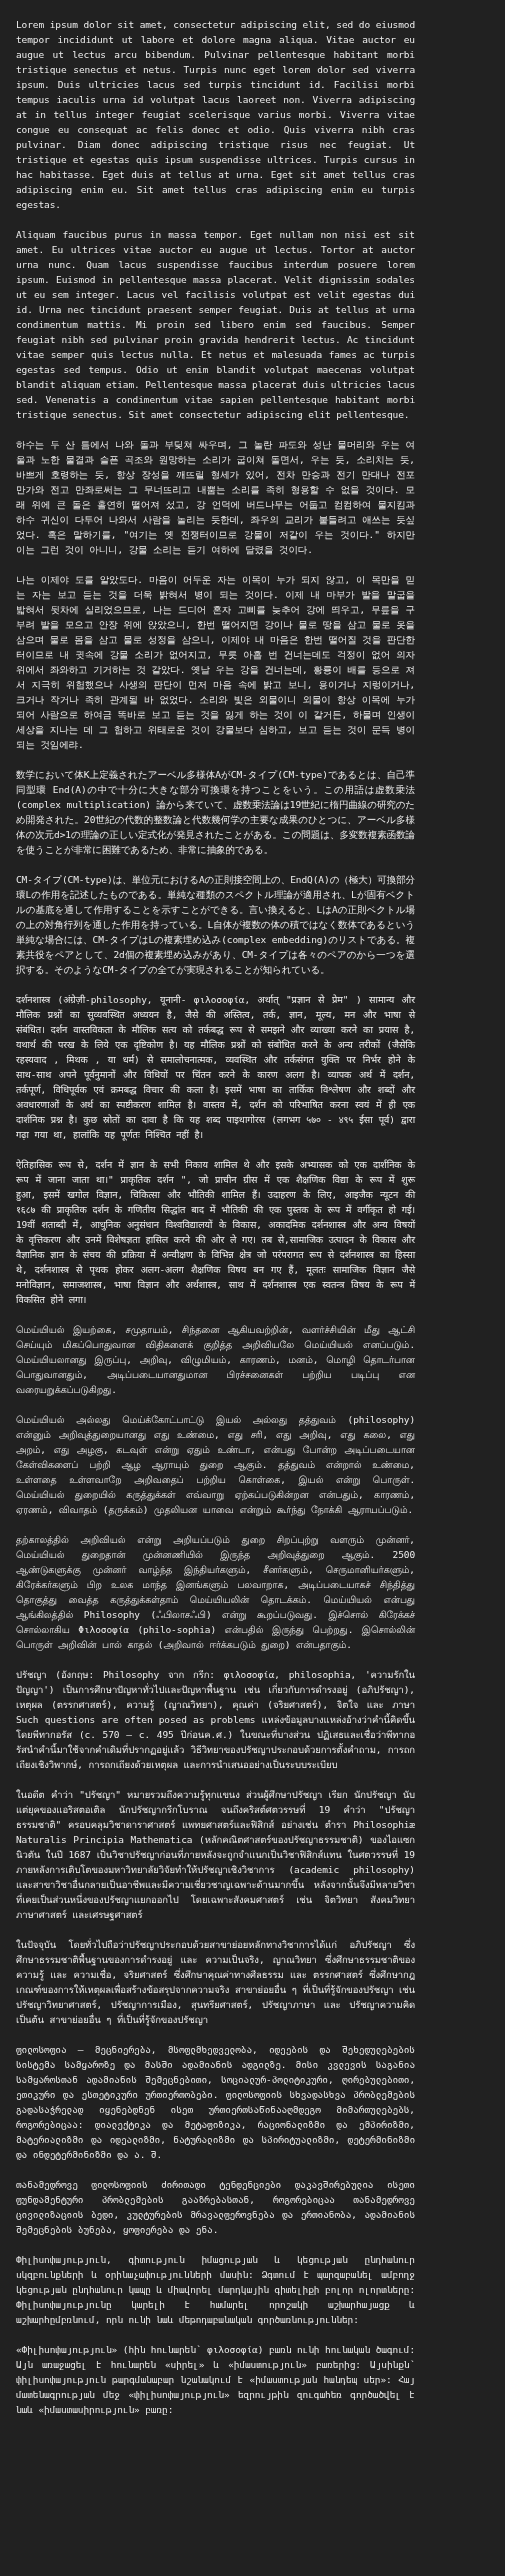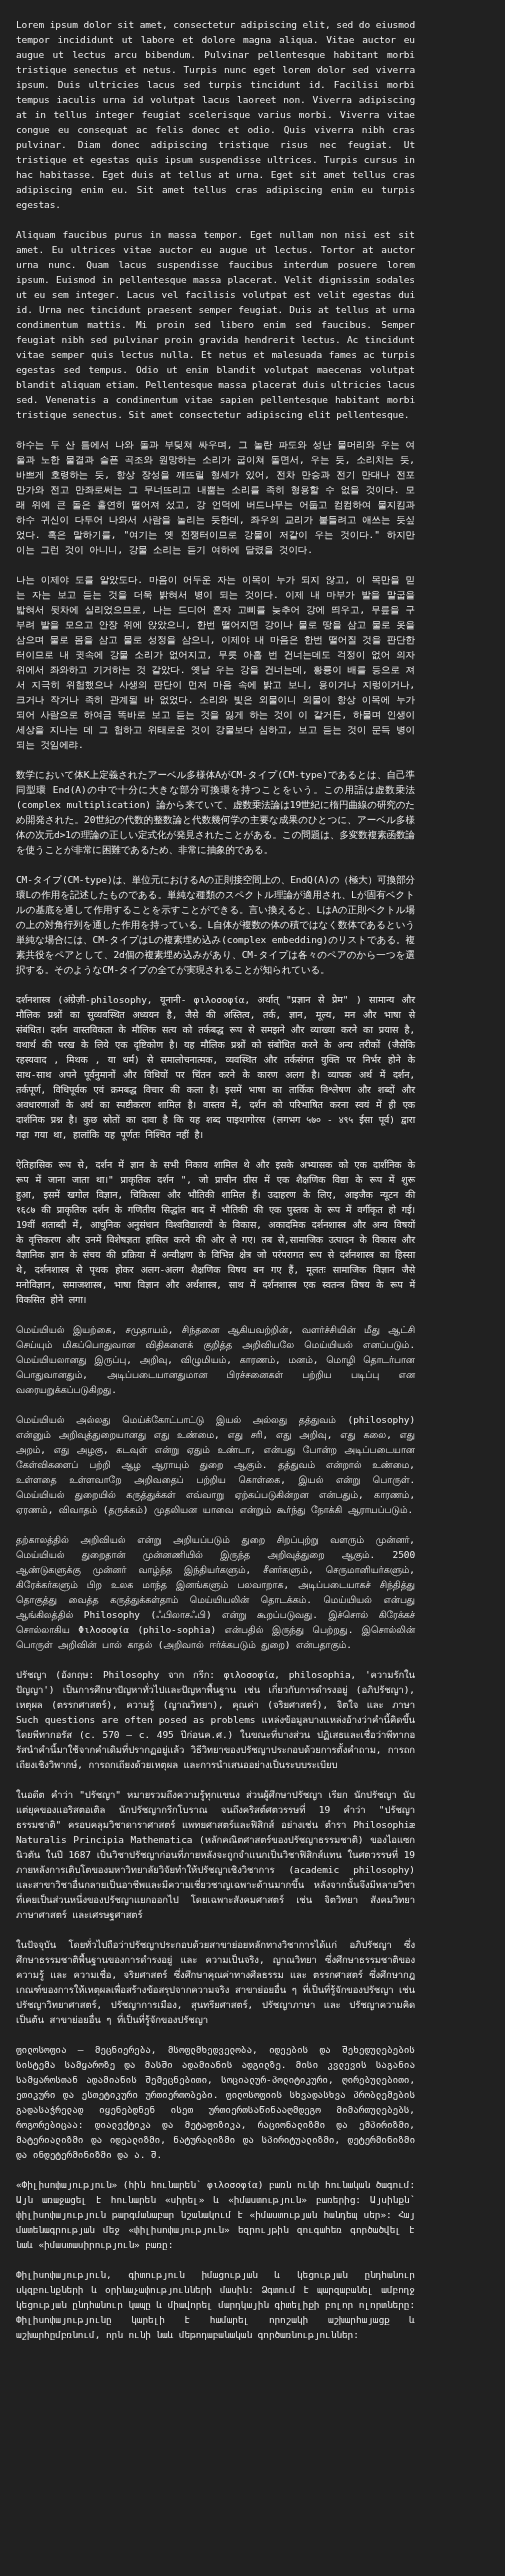--- a/index.html
+++ b/index.html
@@ -44,17 +44,18 @@
       <p class="para" lang="ja">CM-タイプ(CM-type)は、単位元におけるAの正則接空間上の、EndQ(A)の（極大）可換部分環Lの作用を記述したものである。単純な種類のスペクトル理論が適用され、Lが固有ベクトルの基底を通して作用することを示すことができる。言い換えると、LはAの正則ベクトル場の上の対角行列を通した作用を持っている。L自体が複数の体の積ではなく数体であるという単純な場合には、CM-タイプはLの複素埋め込み(complex embedding)のリストである。複素共役をペアとして、2d個の複素埋め込みがあり、CM-タイプは各々のペアのから一つを選択する。そのようなCM-タイプの全てが実現されることが知られている。</p>
       <p class="para" lang="hi">दर्शनशास्त्र (अंग्रेज़ी-philosophy, यूनानी- φιλοσοφία, अर्थात् "प्रज्ञान से प्रेम" ) सामान्य और मौलिक प्रश्नों का सुव्यवस्थित अध्ययन है, जैसे की अस्तित्व, तर्क, ज्ञान, मूल्य, मन और भाषा से संबंधित। दर्शन वास्तविकता के मौलिक सत्य को तर्कबद्ध रूप से समझने और व्याख्या करने का प्रयास है, यथार्थ की परख के लिये एक दृष्टिकोण है। यह मौलिक प्रश्नों को संबोधित करने के अन्य तरीकों (जैसेकि रहस्यवाद , मिथक , या धर्म) से समालोचनात्मक, व्यवस्थित और तर्कसंगत युक्ति पर निर्भर होने के साथ-साथ अपने पूर्वनुमानों और विधियों पर चिंतन करने के कारण अलग है। व्यापक अर्थ में दर्शन, तर्कपूर्ण, विधिपूर्वक एवं क्रमबद्ध विचार की कला है। इसमें भाषा का तार्किक विश्लेषण और शब्दों और अवधारणाओं के अर्थ का स्पष्टीकरण शामिल है। वास्तव में, दर्शन को परिभाषित करना स्वयं में ही एक दार्शनिक प्रश्न है। कुछ स्रोतों का दावा है कि यह शब्द पाइथागोरस (लगभग ५७० - ४९५ ईसा पूर्व) द्वारा गढ़ा गया था, हालांकि यह पूर्णतः निश्चित नहीं है।</p>
       <p class="para" lang="hi">ऐतिहासिक रूप से, दर्शन में ज्ञान के सभी निकाय शामिल थे और इसके अभ्यासक को एक दार्शनिक के रूप में जाना जाता था।" प्राकृतिक दर्शन ", जो प्राचीन ग्रीस में एक शैक्षणिक विद्या के रूप में शुरू हुआ, इसमें खगोल विज्ञान, चिकित्सा और भौतिकी शामिल हैं। उदाहरण के लिए, आइजैक न्यूटन  की १६८७ की प्राकृतिक दर्शन के गणितीय सिद्धांत बाद में भौतिकी की एक पुस्तक के रूप में वर्गीकृत हो गई। 19वीं शताब्दी में, आधुनिक अनुसंधान विश्वविद्यालयों के विकास, अकादमिक दर्शनशास्त्र और अन्य विषयों के वृत्तिकरण और उनमें विशेषज्ञता हासिल करने की ओर ले गए। तब से,सामाजिक उत्पादन के विकास और वैज्ञानिक ज्ञान के संचय की प्रक्रिया में अन्वीक्षण के विभिन्न क्षेत्र जो परंपरागत रूप से दर्शनशास्त्र का हिस्सा थे, दर्शनशास्त्र से पृथक होकर अलग-अलग शैक्षणिक विषय बन गए हैं, मूलतः सामाजिक विज्ञान जैसे  मनोविज्ञान, समाजशास्त्र, भाषा विज्ञान और अर्थशास्त्र, साथ में दर्शनशास्त्र एक स्वतन्त्र विषय के रूप में विकसित होने लगा।</p>
       <p class="para" lang="ta">மெய்யியல் இயற்கை, சமுதாயம், சிந்தனை ஆகியவற்றின், வளர்ச்சியின் மீது ஆட்சி செய்யும் மிகப்பொதுவான விதிகளைக் குறித்த அறிவியலே மெய்யியல் எனப்படும். மெய்யியலானது இருப்பு, அறிவு, விழுமியம், காரணம், மனம், மொழி தொடர்பான பொதுவானதும், அடிப்படையானதுமான பிரச்சனைகள் பற்றிய படிப்பு என வரையறுக்கப்படுகிறது.</p>
       <p class="para" lang="ta">மெய்யியல் அல்லது மெய்க்கோட்பாட்டு இயல் அல்லது தத்துவம் (philosophy) என்னும் அறிவுத்துறையானது எது உண்மை, எது சரி, எது அறிவு, எது கலை, எது அறம், எது அழகு, கடவுள் என்று ஏதும் உண்டா, என்பது போன்ற அடிப்படையான கேள்விகளைப் பற்றி ஆழ ஆராயும் துறை ஆகும். தத்துவம் என்றால் உண்மை, உள்ளதை உள்ளவாறே அறிவதைப் பற்றிய கொள்கை, இயல் என்று பொருள். மெய்யியல் துறையில் கருத்துக்கள் எவ்வாறு ஏற்கப்படுகின்றன என்பதும், காரணம், ஏரணம், விவாதம் (தருக்கம்) முதலியன யாவை என்றும் கூர்ந்து நோக்கி ஆராயப்படும்.</p>
       <p class="para" lang="ta">தற்காலத்தில் அறிவியல் என்று அறியப்படும் துறை சிறப்புற்று வளரும் முன்னர், மெய்யியல் துறைதான் முன்னணியில் இருந்த அறிவுத்துறை ஆகும். 2500 ஆண்டுகளுக்கு முன்னர் வாழ்ந்த இந்தியர்களும், சீனர்களும், செருமானியர்களும், கிரேக்கர்களும் பிற உலக மாந்த இனங்களும் பலவாறாக, அடிப்படையாகச் சிந்தித்து தொகுத்து வைத்த கருத்துக்கள்தாம் மெய்யியலின் தொடக்கம். மெய்யியல் என்பது ஆங்கிலத்தில் Philosophy (ஃபிலாசஃபி) என்று கூறப்படுவது. இச்சொல் கிரேக்கச் சொல்லாகிய Φιλοσοφία (philo-sophia) என்பதில் இருந்து பெற்றது. இசொல்லின் பொருள் அறிவின் பால் காதல் (அறிவால் ஈர்க்கபடும் துறை) என்பதாகும்.</p>
       <p class="para" lang="th">ปรัชญา (อังกฤษ: Philosophy จาก กรีก: φιλοσοφία, philosophia, 'ความรักในปัญญา') เป็นการศึกษาปัญหาทั่วไปและปัญหาพื้นฐาน เช่น เกี่ยวกับการดำรงอยู่ (อภิปรัชญา), เหตุผล (ตรรกศาสตร์), ความรู้ (ญาณวิทยา), คุณค่า (จริยศาสตร์), จิตใจ และ ภาษา Such questions are often posed as problems แหล่งข้อมูลบางแหล่งอ้างว่าคำนี้คิดขึ้นโดยพีทากอรัส (c. 570 – c. 495 ปีก่อนค.ศ.) ในขณะที่บางส่วน ปฏิเสธและเชื่อว่าพีทากอรัสนำคำนี้มาใช้จากคำเดิมที่ปรากฏอยู่แล้ว วิธีวิทยาของปรัชญาประกอบด้วยการตั้งคำถาม, การถกเถียงเชิงวิพากษ์, การถกเถียงด้วยเหตุผล และการนำเสนออย่างเป็นระบบระเบียบ</p>
       <p class="para" lang="th">ในอดีต คำว่า "ปรัชญา" หมายรวมถึงความรู้ทุกแขนง ส่วนผู้ศึกษาปรัชญา เรียก นักปรัชญา นับแต่ยุคของแอริสตอเติล นักปรัชญากรีกโบราณ จนถึงคริสต์ศตวรรษที่ 19 คำว่า "ปรัชญาธรรมชาติ" ครอบคลุมวิชาดาราศาสตร์ แพทยศาสตร์และฟิสิกส์ อย่างเช่น ตำรา Philosophiæ Naturalis Principia Mathematica (หลักคณิตศาสตร์ของปรัชญาธรรมชาติ) ของไอแซก นิวตัน ในปี 1687 เป็นวิชาปรัชญาก่อนที่ภายหลังจะถูกจำแนกเป็นวิชาฟิสิกส์แทน ในศตวรรษที่ 19 ภายหลังการเติบโตของมหาวิทยาลัยวิจัยทำให้ปรัชญาเชิงวิชาการ (academic philosophy) และสาขาวิชาอื่นกลายเป็นอาชีพและมีความเชี่ยวชาญเฉพาะด้านมากขึ้น หลังจากนั้นจึงมีหลายวิชาที่เคยเป็นส่วนหนึ่งของปรัชญาแยกออกไป โดยเฉพาะสังคมศาสตร์ เช่น จิตวิทยา สังคมวิทยา ภาษาศาสตร์ และเศรษฐศาสตร์</p>
       <p class="para" lang="th">ในปัจจุบัน โดยทั่วไปถือว่าปรัชญาประกอบด้วยสาขาย่อยหลักทางวิชาการได้แก่ อภิปรัชญา ซึ่งศึกษาธรรมชาติพื้นฐานของการดำรงอยู่ และ ความเป็นจริง, ญาณวิทยา ซึ่งศึกษาธรรมชาติของความรู้ และ ความเชื่อ, จริยศาสตร์ ซึ่งศึกษาคุณค่าทางศีลธรรม และ ตรรกศาสตร์ ซึ่งศึกษากฎเกณฑ์ของการให้เหตุผลเพื่อสร้างข้อสรุปจากความจริง สาขาย่อยอื่น ๆ ที่เป็นที่รู้จักของปรัชญา เช่น ปรัชญาวิทยาศาสตร์, ปรัชญาการเมือง, สุนทรียศาสตร์, ปรัชญาภาษา และ ปรัชญาความคิด เป็นต้น สาขาย่อยอื่น ๆ ที่เป็นที่รู้จักของปรัชญา</p>
       <p class="para" lang="ka">ფილოსოფია — მეცნიერება, მსოფლმხედველობა, იდეების და შეხედულებების სისტემა სამყაროზე და მასში ადამიანის ადგილზე. მისი კვლევის საგანია სამყაროსთან ადამიანის შემეცნებითი, სოციალურ-პოლიტიკური, ღირებულებითი, ეთიკური და ესთეტიკური ურთიერთობები. ფილოსოფიის სხვადასხვა პრობლემების გადასაჭრელად იყენებდნენ ისეთ ურთიერთსაწინააღმდეგო მიმართულებებს, როგორებიცაა: დიალექტიკა და მეტაფიზიკა, რაციონალიზმი და ემპირიზმი, მატერიალიზმი და იდეალიზმი, ნატურალიზმი და სპირიტუალიზმი, დეტერმინიზმი და ინდეტერმინიზმი და ა. შ.</p>
+      <p class="para" lang="ka">თანამედროვე ფილოსოფიის ძირითადი ტენდენციები დაკავშირებულია ისეთი ფუნდამენტური პრობლემების გააზრებასთან, როგორებიცაა თანამედროვე ცივილიზაციის ბედი, კულტურების მრავალფეროვნება და ერთიანობა, ადამიანის შემეცნების ბუნება, ყოფიერება და ენა.</p>
+      <p class="para" lang="hy">Փիլիսոփայություն, գիտություն իմացության և կեցության ընդհանուր սկզբունքների և օրինաչափությունների մասին: Ձգտում է պարզաբանել ամբողջ կեցության ընդհանուր կապը և միավորել մարդկային գիտելիքի բոլոր ոլորտները: Փիլիսոփայությունը կարելի է համարել որոշակի աշխարհայացք և աշխարհըմբռնում, որն ունի նաև մեթոդաբանական գործառնություններ:</p>
       <p class="para" lang="hy">«Փիլիսոփայություն» (հին հունարեն՝ φιλοσοφία) բառն ունի հունական ծագում: Այն առաջացել է հունարեն «սիրել» և «իմաստություն» բառերից: Այսինքն՝ փիլիսոփայություն թարգմանաբար նշանակում է «իմաստության հանդեպ սեր»: Հայ մատենագրության մեջ «փիլիսոփայություն» եզրույթին զուգահեռ գործածվել է նաև «իմաստասիրություն» բառը:</p>
-      <p class="para" lang="hy">Փիլիսոփայություն, գիտություն իմացության և կեցության ընդհանուր սկզբունքների և օրինաչափությունների մասին: Ձգտում է պարզաբանել ամբողջ կեցության ընդհանուր կապը և միավորել մարդկային գիտելիքի բոլոր ոլորտները: Փիլիսոփայությունը կարելի է համարել որոշակի աշխարհայացք և աշխարհըմբռնում, որն ունի նաև մեթոդաբանական գործառնություններ:</p>
     </div>
 </div>
 
 
 </body></html>

